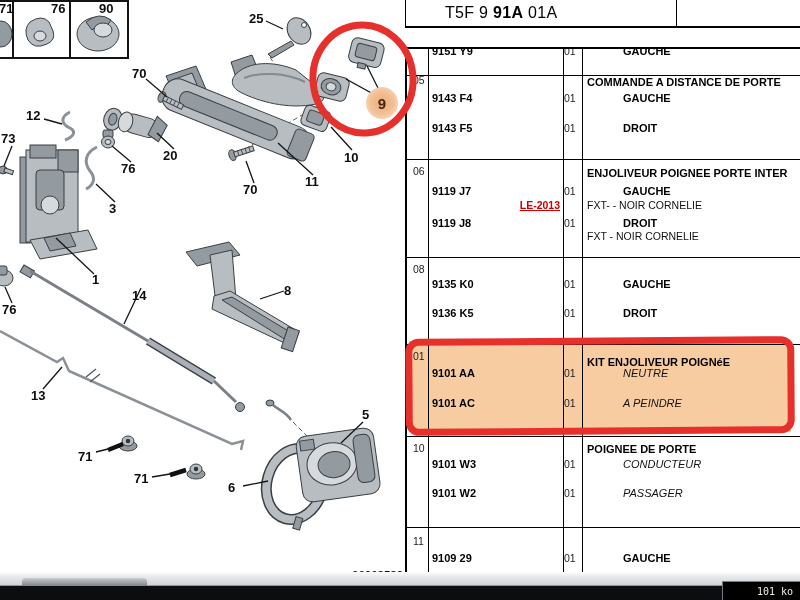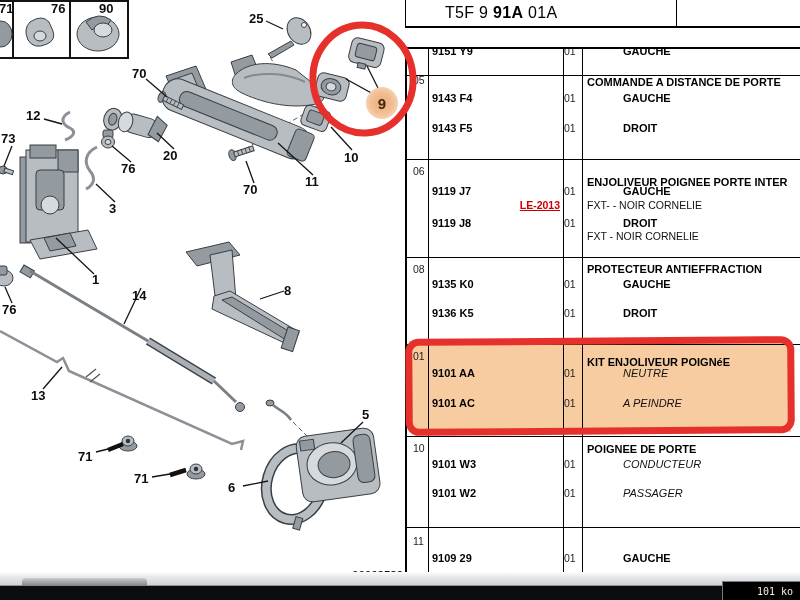--- a/index.html
+++ b/index.html
@@ -322,35 +322,34 @@
       <div class="part" style="top:23px">9143 F4</div>
       <div class="qty" style="top:23px">01</div>
       <div class="desc" style="top:23px">GAUCHE</div>
       <div class="part" style="top:53px">9143 F5</div>
       <div class="qty" style="top:53px">01</div>
       <div class="desc" style="top:53px">DROIT</div>
     </div>
 
     <div class="section sec-border" style="top:113px;height:98px">
       <div class="ref">06</div>
-      <div class="title" style="top:16px">ENJOLIVEUR POIGNEE PORTE INTER</div>
+      <div class="title" style="top:7px">ENJOLIVEUR POIGNEE PORTE INTER</div>
       <div class="part" style="top:25px">9119 J7</div>
       <div class="qty" style="top:25px">01</div>
       <div class="desc" style="top:25px">GAUCHE</div>
       <div class="redlink" style="top:39px">LE-2013</div>
       <div class="note" style="top:39px">FXT- - NOIR CORNELIE</div>
       <div class="part" style="top:57px">9119 J8</div>
       <div class="qty" style="top:57px">01</div>
       <div class="desc" style="top:57px">DROIT</div>
       <div class="note" style="top:70px">FXT - NOIR CORNELIE</div>
     </div>
 
     <div class="section sec-border" style="top:211px;height:87px">
       <div class="ref">08</div>
-      <div class="title" style="top:5px">PROTECTEUR ANTIEFFRACTION</div>
       <div class="part" style="top:20px">9135 K0</div>
       <div class="qty" style="top:20px">01</div>
       <div class="desc" style="top:20px">GAUCHE</div>
       <div class="part" style="top:49px">9136 K5</div>
       <div class="qty" style="top:49px">01</div>
       <div class="desc" style="top:49px">DROIT</div>
     </div>
 
     <div class="section sec-border" style="top:298px;height:92px">
       <div class="ref">01</div>

